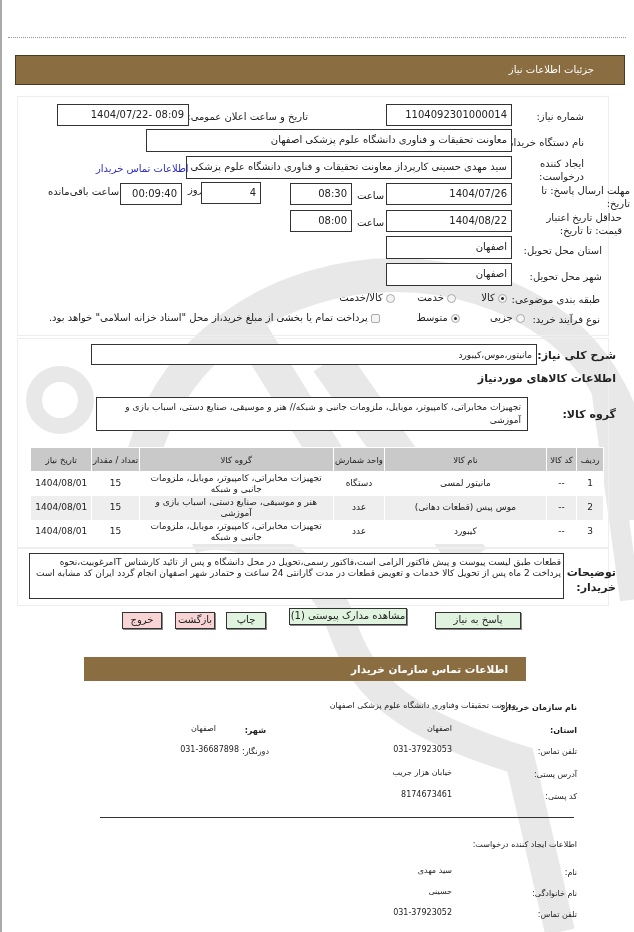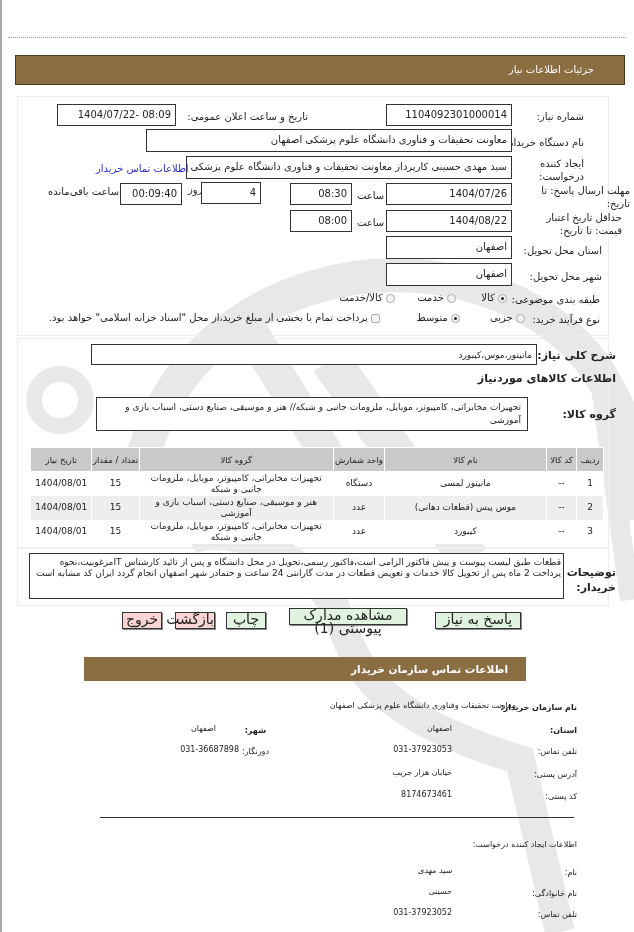--- a/index.html
+++ b/index.html
@@ -18,21 +18,21 @@
   .radio { display: inline-block; width: 9px; height: 9px; border: 1px solid #aaa; border-radius: 50%; background: #f4f4f4; vertical-align: middle; position: relative; }
   .radio.on::after { content: ""; position: absolute; left: 2px; top: 2px; width: 3px; height: 3px; border-radius: 50%; background: #222; }
   .chk { display: inline-block; width: 9px; height: 9px; border: 1px solid #aaa; background: #f4f4f4; vertical-align: middle; border-radius: 2px; }
   .opt { position: absolute; font-size: 10px; white-space: nowrap; }
   .bold { font-weight: bold; }
   table.items { position: absolute; left: 30px; top: 447px; width: 574px; border-collapse: collapse; font-size: 9px; z-index: 1; }
   table.items th { background: #c9c9c9; font-weight: normal; font-size: 8.5px; height: 24px; border: 1px solid #fff; color: #222; line-height: 10px; }
   table.items td { height: 24px; text-align: center; border-left: 1px solid #fff; border-right: 1px solid #fff; line-height: 11px; padding: 0 2px; }
   table.items tr.odd td { background: #fff; }
   table.items tr.even td { background: #eee; }
-  .btn { position: absolute; height: 17px; font-size: 14px; border: 1px solid #333; text-align: center; line-height: 13px; background: #dff3df; color: #222; box-shadow: 1px 1px 0 #888; }
+  .btn { position: absolute; height: 17px; font-size: 10px; border: 1px solid #333; text-align: center; line-height: 13px; background: #dff3df; color: #222; box-shadow: 1px 1px 0 #888; }
   .btn.red { background: #f8d4d4; }
   .section2 .lbl { font-size: 8px; }
   .val { position: absolute; font-size: 8px; color: #222; white-space: nowrap; }
   .hr { position: absolute; border-top: 1px solid #333; }
   .z1 { z-index: 1; }
 </style>
 </head>
 <body>
 
 <div class="left-border"></div>
@@ -49,21 +49,21 @@
 
 <div class="hdr-bar" style="left:15px; top:55px; width:610px; height:30px;">
   <span style="top:8px;">جزئیات اطلاعات نیاز</span>
 </div>
 
 <div class="panel" style="left:17px; top:96px; width:592px; height:240px;"></div>
 
 <div class="lbl z1" style="right:50px; top:110px;">شماره نیاز:</div>
 <div class="box ltr z1" style="left:386px; top:104px; width:126px; height:22px;">1104092301000014</div>
 <div class="lbl z1" style="right:326px; top:110px;">تاریخ و ساعت اعلان عمومی:</div>
-<div class="box ltr z1" style="left:57px; top:104px; width:119px; height:22px;">1404/07/22- 08:09</div>
+<div class="box ltr z1" style="left:57px; top:104px; width:132px; height:22px;">1404/07/22- 08:09</div>
 
 <div class="lbl z1" style="right:50px; top:136px;">نام دستگاه خریدار:</div>
 <div class="box z1" style="left:146px; top:129px; width:366px; height:23px;">معاونت تحقیقات و فناوری دانشگاه علوم پزشکی اصفهان</div>
 
 <div class="lbl z1" style="right:50px; top:157px; width:72px;">ایجاد کننده درخواست:</div>
 <div class="box z1" style="left:186px; top:156px; width:326px; height:23px;">سید مهدی حسینی کارپرداز معاونت تحقیقات و فناوری دانشگاه علوم پزشکی اصفهان</div>
 <a class="link z1" style="left:96px; top:163px;">اطلاعات تماس خریدار</a>
 
 <div class="lbl z1" style="right:4px; top:184px; width:110px;">مهلت ارسال پاسخ: تا تاریخ:</div>
 <div class="box ltr z1" style="left:386px; top:183px; width:126px; height:22px;">1404/07/26</div>
@@ -195,20 +195,20 @@
   <div class="val z1" style="right:182px; top:768px;">خیابان هزار جریب</div>
 
   <div class="lbl z1" style="right:57px; top:790px; font-size:8px;">کد پستی:</div>
   <div class="val z1" style="right:182px; top:790px;">8174673461</div>
 
   <div class="hr z1" style="left:100px; right:60px; top:817px;"></div>
 
   <div class="lbl z1" style="right:57px; top:838px; font-size:8px;">اطلاعات ایجاد کننده درخواست:</div>
 
   <div class="lbl z1" style="right:57px; top:866px; font-size:8px;">نام:</div>
-  <div class="val z1" style="right:182px; top:866px;font-style:italic;">سید مهدی</div>
+  <div class="val z1" style="right:182px; top:866px;">سید مهدی</div>
 
   <div class="lbl z1" style="right:57px; top:887px; font-size:8px;">نام خانوادگی:</div>
   <div class="val z1" style="right:182px; top:887px;">حسینی</div>
 
   <div class="lbl z1" style="right:57px; top:908px; font-size:8px;">تلفن تماس:</div>
   <div class="val z1" style="right:182px; top:908px;">031-37923052</div>
 </div>
 
 </body></html>

